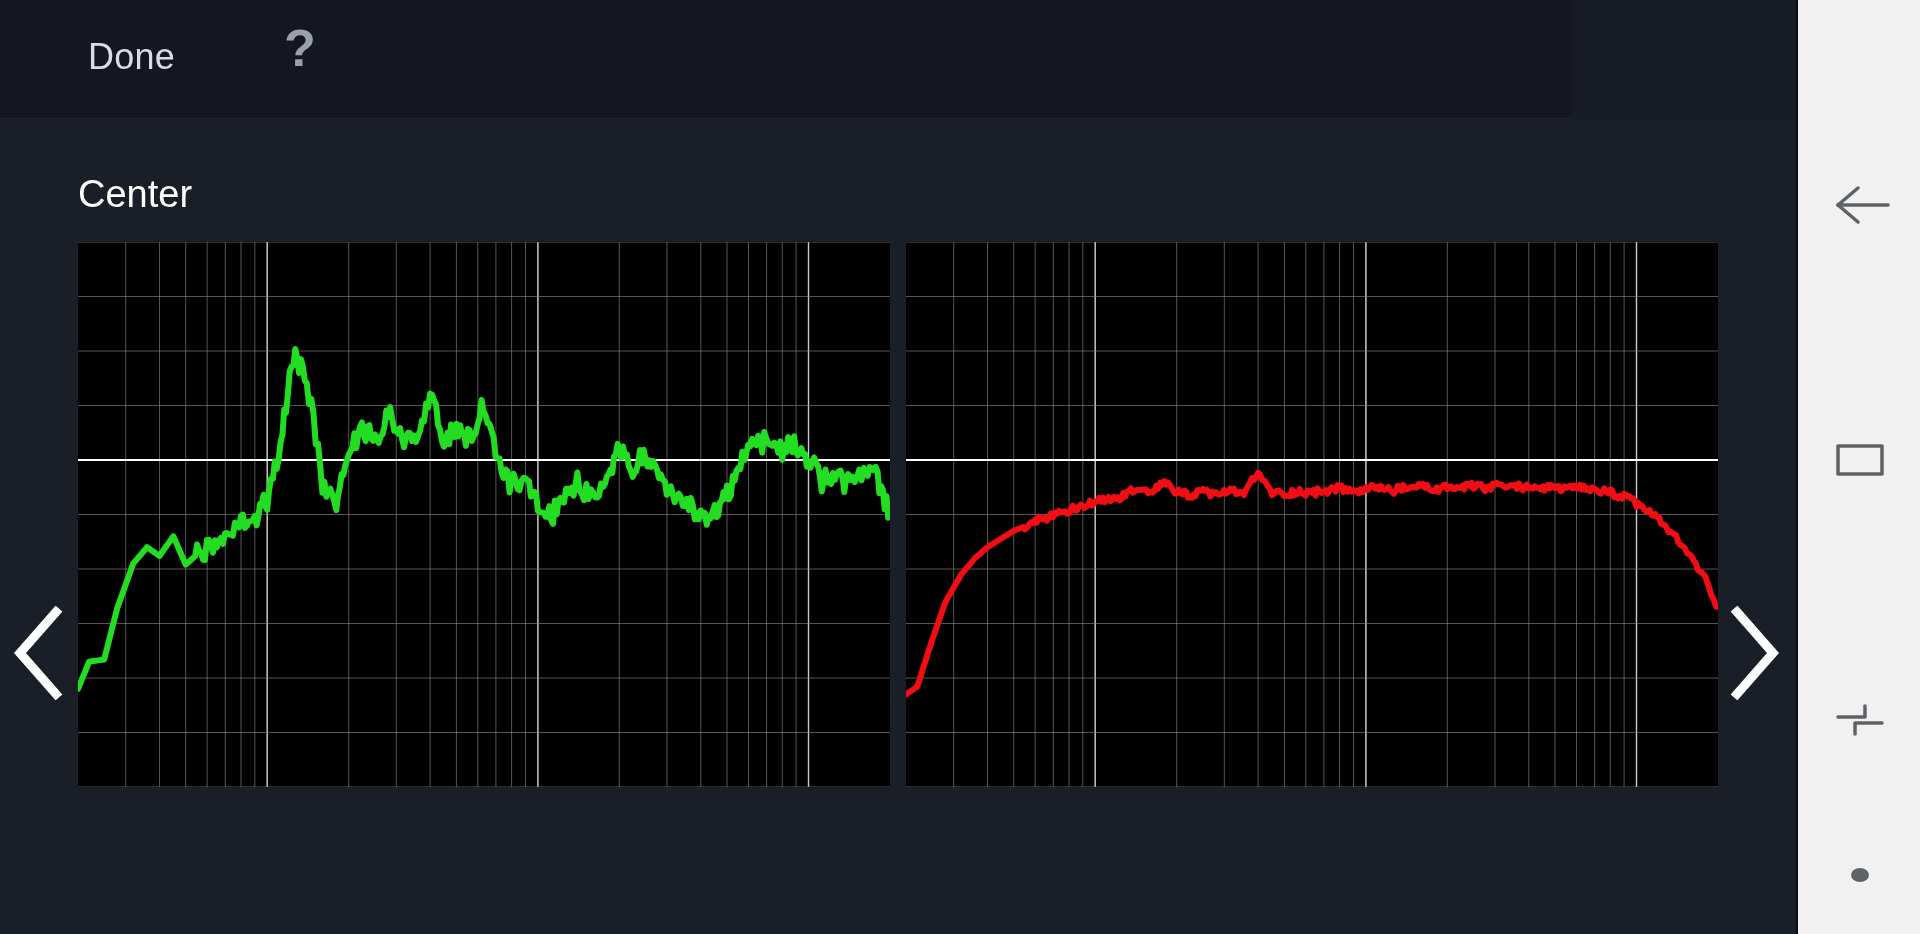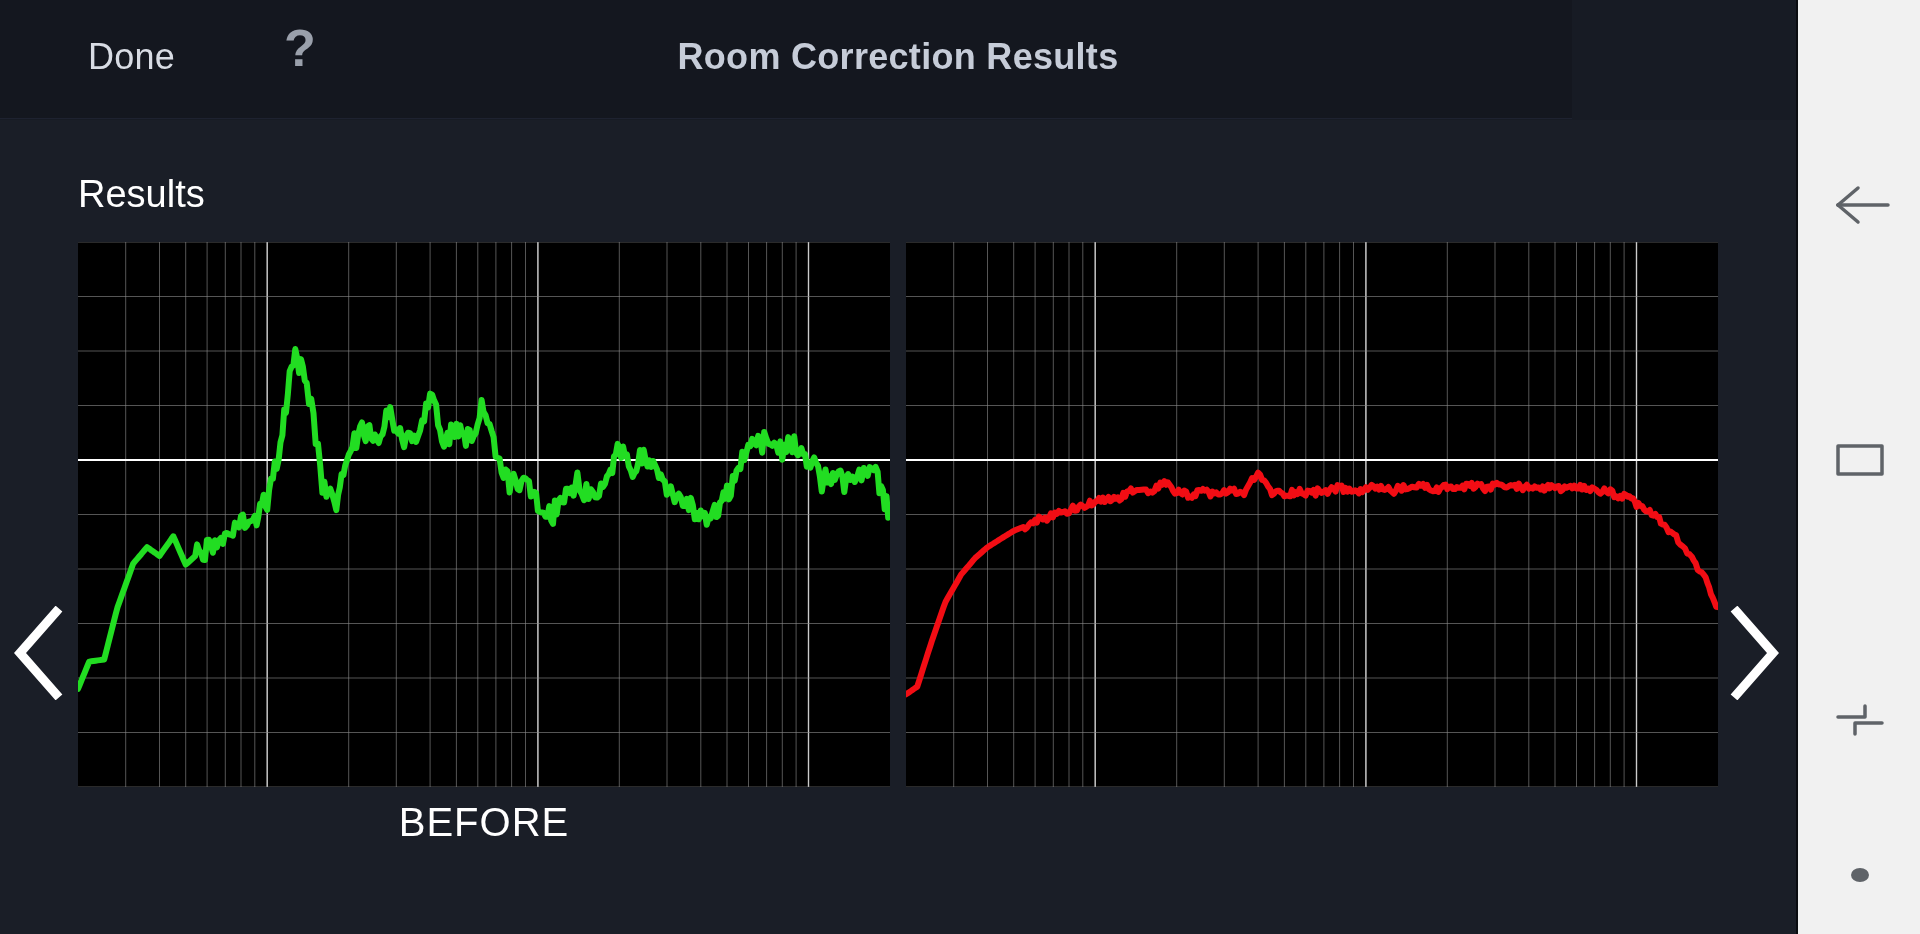--- a/index.html
+++ b/index.html
@@ -94,26 +94,25 @@
 </head>
 <body>
 
 <div id="root">
 
   <div class="app">
 
     <div class="topbar">
       <div class="topbar-done">Done</div>
       <div class="topbar-help">?</div>
-      <div class="topbar-title">Room Correction Results</div>
     </div>
 
     <div class="body-area">
 
-      <div class="channel-label">Results</div>
+      <div class="channel-label">Center</div>
 
       <div class="panel panel-before">
         <div class="plot">
           <svg id="svg-before" width="812" height="545" viewBox="0 0 812 545">
               <rect x="0" y="0" width="812" height="545" fill="#000000"></rect>
               <line x1="47.7" y1="0" x2="47.7" y2="545" stroke="#8a8a8a" stroke-width="1" opacity="0.62"></line>
               <line x1="81.5" y1="0" x2="81.5" y2="545" stroke="#8a8a8a" stroke-width="1" opacity="0.62"></line>
               <line x1="107.7" y1="0" x2="107.7" y2="545" stroke="#8a8a8a" stroke-width="1" opacity="0.62"></line>
               <line x1="129.1" y1="0" x2="129.1" y2="545" stroke="#8a8a8a" stroke-width="1" opacity="0.62"></line>
               <line x1="147.3" y1="0" x2="147.3" y2="545" stroke="#8a8a8a" stroke-width="1" opacity="0.62"></line>
@@ -149,21 +148,20 @@
               <line x1="0" y1="272.5" x2="812" y2="272.5" stroke="#8a8a8a" stroke-width="1" opacity="0.62"></line>
               <line x1="0" y1="218.0" x2="812" y2="218.0" stroke="#ffffff" stroke-width="2" opacity="1"></line>
               <line x1="0" y1="163.5" x2="812" y2="163.5" stroke="#8a8a8a" stroke-width="1" opacity="0.62"></line>
               <line x1="0" y1="109.0" x2="812" y2="109.0" stroke="#8a8a8a" stroke-width="1" opacity="0.62"></line>
               <line x1="0" y1="54.5" x2="812" y2="54.5" stroke="#8a8a8a" stroke-width="1" opacity="0.62"></line>
               <line x1="0" y1="0.0" x2="812" y2="0.0" stroke="#8a8a8a" stroke-width="1" opacity="0.62"></line>
               <path d="M0.0,446.9 L1.6,443.0 L3.2,439.1 L4.8,435.2 L6.4,431.3 L8.0,427.4 L9.6,423.5 L11.2,419.6 L13.4,419.3 L15.5,419.0 L17.6,418.7 L19.8,418.4 L21.9,418.1 L24.1,417.8 L26.2,417.5 L28.1,410.0 L30.0,402.5 L31.9,395.0 L33.8,387.6 L35.7,380.1 L37.6,372.6 L39.6,365.1 L41.8,358.9 L44.0,352.7 L46.3,346.5 L48.5,340.2 L50.8,334.0 L53.0,327.8 L55.2,321.6 L57.2,319.2 L59.2,316.9 L61.2,314.5 L63.2,312.2 L65.1,309.9 L67.1,307.5 L69.1,305.2 L70.9,306.4 L72.6,307.7 L74.4,308.9 L76.2,310.2 L77.9,311.4 L79.7,312.7 L81.5,313.9 L83.5,311.1 L85.4,308.3 L87.4,305.5 L89.4,302.7 L91.4,299.9 L93.3,297.1 L95.3,294.3 L97.1,298.3 L98.9,302.4 L100.6,306.4 L102.4,310.5 L104.2,314.5 L105.9,318.6 L107.7,322.6 L109.6,320.9 L111.5,319.2 L113.4,317.5 L115.3,315.8 L117.2,314.1 L119.1,302.4 L121.0,308.0 L123.0,310.7 L125.0,317.8 L127.0,318.0 L128.9,297.9 L130.9,297.7 L132.9,303.7 L134.9,310.8 L136.9,298.2 L138.9,305.4 L140.9,298.3 L142.9,296.0 L144.9,301.8 L146.9,291.6 L148.9,290.9 L150.9,292.3 L152.9,292.8 L154.9,293.6 L156.9,280.6 L158.9,283.7 L161.0,285.4 L163.0,273.9 L164.9,272.6 L166.9,285.9 L168.9,283.8 L170.9,279.6 L172.8,279.1 L174.8,278.0 L176.8,273.8 L178.6,283.4 L180.3,274.8 L182.1,261.7 L183.9,262.1 L185.6,252.7 L187.4,264.6 L189.2,267.9 L191.1,247.9 L193.0,236.6 L194.9,236.6 L196.8,219.6 L198.7,226.9 L200.6,217.9 L202.5,200.4 L204.4,193.3 L206.2,167.6 L208.0,170.8 L209.9,151.7 L211.7,129.1 L213.6,124.7 L215.4,123.4 L217.3,107.1 L219.2,116.2 L221.1,131.0 L223.0,117.1 L224.9,124.8 L226.8,138.7 L228.7,141.0 L231.0,162.0 L233.2,156.7 L235.5,171.2 L237.7,202.0 L240.0,201.8 L242.2,223.5 L244.4,250.8 L246.4,239.6 L248.4,254.8 L250.4,248.7 L252.3,246.7 L254.3,252.4 L256.3,259.6 L258.3,268.1 L260.1,252.8 L261.8,245.4 L263.6,232.0 L265.4,233.2 L267.1,224.0 L268.9,218.5 L270.7,212.8 L272.6,209.3 L274.5,204.8 L276.4,191.2 L278.3,206.0 L280.2,192.7 L282.1,184.6 L284.0,180.4 L285.8,193.1 L287.7,199.2 L289.5,184.6 L291.4,183.1 L293.2,196.5 L295.1,198.7 L296.9,192.5 L298.8,197.3 L300.7,201.0 L302.6,194.3 L304.5,192.4 L306.4,184.8 L308.3,168.6 L310.2,175.1 L312.2,165.1 L314.2,177.2 L316.2,188.8 L318.1,187.4 L320.1,191.5 L322.1,186.0 L324.1,197.4 L326.1,205.2 L328.1,194.1 L330.1,190.7 L332.1,191.1 L334.1,199.2 L336.1,193.5 L338.1,199.9 L340.1,194.0 L342.1,188.4 L344.1,178.3 L346.1,179.3 L348.1,161.5 L350.1,165.5 L352.1,151.6 L354.1,152.6 L356.1,158.4 L358.1,162.6 L360.1,183.3 L362.0,187.7 L364.0,199.4 L366.0,204.7 L367.8,197.4 L369.5,190.8 L371.3,202.3 L373.1,182.5 L374.8,190.0 L376.6,194.9 L378.4,181.8 L380.3,194.5 L382.2,183.2 L384.1,192.3 L386.0,191.1 L387.9,203.9 L389.8,187.1 L391.7,188.2 L393.7,199.0 L395.7,194.1 L397.6,191.5 L399.6,182.6 L401.6,176.2 L403.6,157.9 L405.5,169.7 L407.6,173.3 L409.6,181.3 L411.6,182.1 L413.6,188.9 L415.6,195.1 L417.6,214.8 L419.6,215.7 L421.6,216.5 L423.6,230.6 L425.6,235.9 L427.6,227.5 L429.6,229.2 L431.6,250.4 L433.6,236.5 L435.6,231.8 L437.6,238.3 L439.6,246.9 L441.5,248.2 L443.5,239.1 L445.5,235.7 L447.5,236.3 L449.2,238.0 L451.0,239.0 L452.8,254.5 L454.5,253.8 L456.3,249.9 L458.1,251.0 L459.9,268.9 L461.8,270.0 L463.7,270.6 L465.6,270.8 L467.5,274.7 L469.4,274.8 L471.3,264.1 L473.2,278.5 L475.0,281.9 L476.9,258.4 L478.7,272.4 L480.6,258.1 L482.4,256.0 L484.2,260.2 L486.1,260.4 L488.0,246.8 L489.9,246.7 L491.8,251.2 L493.7,245.7 L495.6,253.7 L497.5,243.1 L499.4,230.5 L501.6,248.3 L503.9,252.4 L506.1,258.2 L508.4,242.0 L510.6,257.0 L512.9,247.2 L515.1,250.3 L517.1,255.2 L519.1,255.6 L521.0,254.0 L523.0,241.5 L525.0,244.9 L527.0,241.8 L528.9,234.4 L530.7,232.1 L532.5,227.5 L534.3,231.0 L536.0,214.4 L537.8,212.6 L539.6,201.9 L541.3,205.1 L543.2,215.9 L545.1,204.5 L547.0,214.2 L548.9,212.5 L550.8,224.4 L552.8,228.5 L554.7,234.9 L556.5,231.0 L558.3,229.1 L560.2,221.0 L562.0,208.0 L563.9,221.6 L565.7,207.8 L567.6,217.9 L569.5,224.5 L571.4,218.4 L573.3,224.9 L575.2,219.0 L577.1,223.3 L579.0,227.4 L580.9,236.0 L582.9,232.4 L584.8,237.7 L586.8,239.3 L588.8,252.8 L590.8,250.0 L592.8,244.3 L594.7,251.9 L596.7,260.2 L598.7,254.2 L600.8,251.7 L602.8,255.1 L604.8,263.9 L606.8,264.0 L608.8,256.8 L610.8,268.1 L612.8,255.9 L614.8,263.0 L616.8,277.3 L618.8,270.8 L620.8,277.3 L622.8,268.5 L624.8,274.2 L626.8,270.8 L628.7,282.8 L630.7,274.7 L632.7,276.4 L634.7,269.3 L636.7,262.8 L638.4,275.1 L640.2,273.6 L642.0,260.5 L643.7,258.9 L645.5,250.2 L647.3,256.7 L649.0,243.5 L650.9,257.4 L652.8,253.9 L654.8,234.1 L656.7,238.7 L658.6,228.4 L660.5,225.8 L662.4,227.0 L664.3,209.8 L666.3,218.2 L668.3,210.8 L670.3,202.7 L672.3,204.2 L674.2,196.8 L676.2,201.1 L678.2,203.3 L680.2,193.9 L682.2,196.0 L684.2,210.7 L686.2,190.0 L688.3,196.4 L690.3,201.6 L692.3,202.4 L694.3,203.8 L696.3,200.7 L698.3,203.1 L700.3,210.8 L702.3,199.4 L704.3,217.7 L706.3,202.8 L708.2,210.2 L710.2,195.1 L712.2,199.7 L714.2,210.2 L716.2,194.3 L718.1,210.8 L719.9,213.3 L721.7,211.1 L723.4,206.2 L725.2,212.2 L727.0,212.0 L728.8,224.7 L730.5,220.2 L732.4,225.6 L734.3,219.4 L736.2,215.4 L738.1,220.8 L740.0,223.8 L741.9,234.6 L743.8,249.5 L745.7,236.6 L747.5,227.5 L749.4,240.6 L751.2,234.1 L753.1,242.1 L754.9,231.0 L756.8,237.9 L758.7,232.8 L760.6,229.4 L762.5,228.5 L764.4,234.6 L766.3,250.1 L768.2,236.1 L770.1,232.0 L772.3,238.0 L774.6,234.7 L776.8,240.0 L779.0,235.3 L781.3,227.6 L783.5,238.4 L785.8,226.0 L787.7,230.8 L789.7,233.8 L791.7,225.1 L793.7,226.9 L795.7,228.1 L797.6,224.8 L799.6,229.6 L801.4,251.3 L803.2,244.2 L804.9,248.0 L806.7,267.3 L808.5,254.1 L810.2,275.7 L812.0,274.7" fill="none" stroke="#22dd22" stroke-width="6" stroke-linejoin="round" stroke-linecap="round"></path>
             </svg>
         </div>
       </div>
-      <div class="panel-caption cap-before">BEFORE</div>
 
       <div class="panel panel-after">
         <div class="plot">
           <svg id="svg-after" width="812" height="545" viewBox="0 0 812 545">
               <rect x="0" y="0" width="812" height="545" fill="#000000"></rect>
               <line x1="47.7" y1="0" x2="47.7" y2="545" stroke="#8a8a8a" stroke-width="1" opacity="0.62"></line>
               <line x1="81.5" y1="0" x2="81.5" y2="545" stroke="#8a8a8a" stroke-width="1" opacity="0.62"></line>
               <line x1="107.7" y1="0" x2="107.7" y2="545" stroke="#8a8a8a" stroke-width="1" opacity="0.62"></line>
               <line x1="129.1" y1="0" x2="129.1" y2="545" stroke="#8a8a8a" stroke-width="1" opacity="0.62"></line>
               <line x1="147.3" y1="0" x2="147.3" y2="545" stroke="#8a8a8a" stroke-width="1" opacity="0.62"></line>

